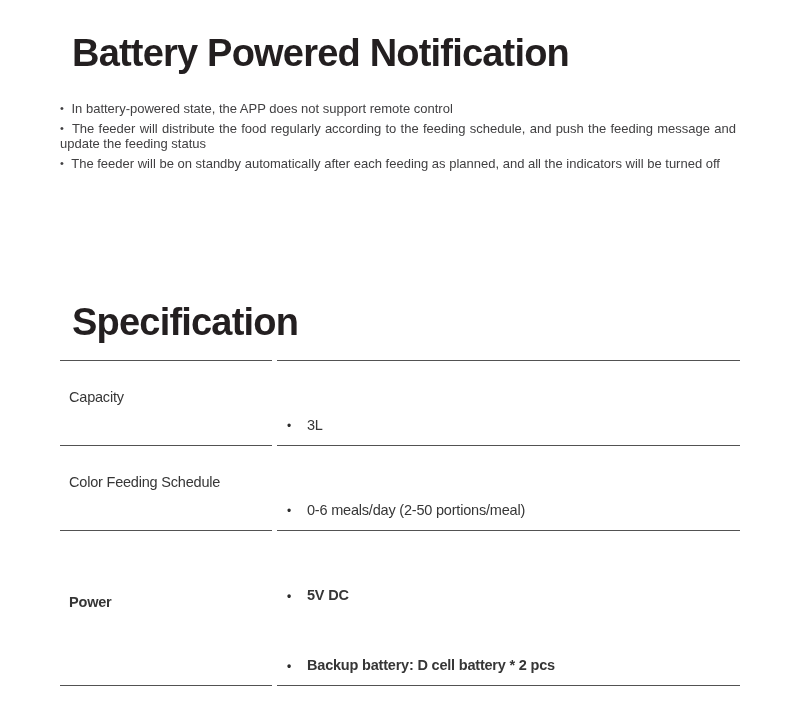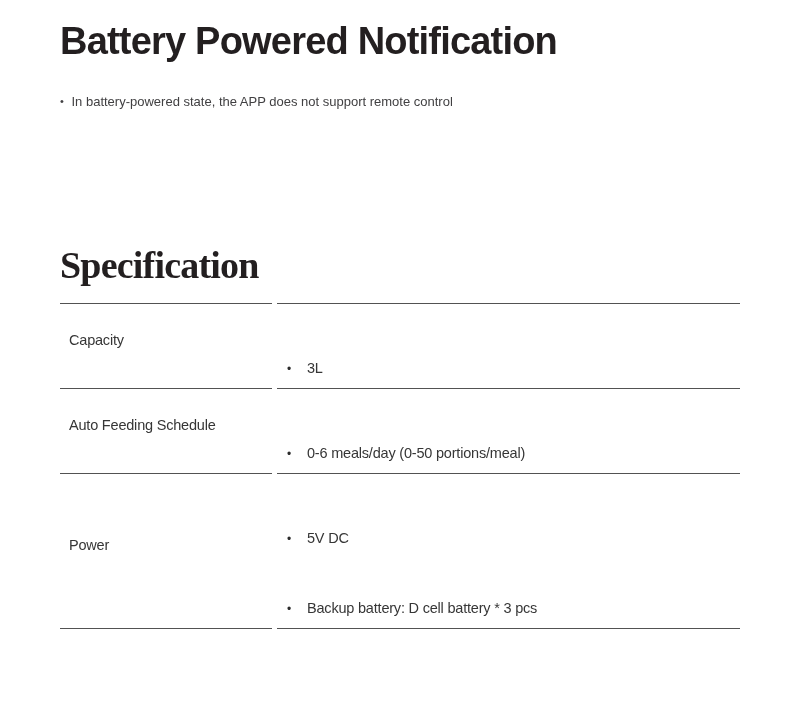--- a/index.html
+++ b/index.html
@@ -14,46 +14,45 @@
     color: #3c3c3c;
     overflow: hidden;
   }
   .page {
     box-sizing: border-box;
     width: 796px;
     height: 722px;
     padding: 20px 60px 0 60px;
   }
   .section-title {
-    margin: 0;
+    margin: 12px;
     font-size: 38px;
     font-weight: 800;
     letter-spacing: -0.8px;
     color: #231f20;
     line-height: 1.12;
   }
   .notes {
     margin-top: 26px;
   }
   .notes p {
     margin: 0 0 5px 0;
     font-size: 13px;
-    line-height: 24px;
+    line-height: 15px;
     color: #414042;
     text-align: justify;
   }
   .notes p .dot {
     display: inline-block;
     margin-right: 4px;
     font-size: 11px;
     vertical-align: 1px;
   }
   .spec-title {
     margin-top: 130px;
-    font-family: Liberation Serif, serif;
   }
   table.spec-table {
     margin-top: 17px;
     margin-left: -5px;
     width: 690px;
     border-collapse: separate;
     border-spacing: 5px 0;
     table-layout: fixed;
   }
   table.spec-table td {
@@ -67,21 +66,21 @@
   }
   td.label-cell {
     width: 203px;
     padding: 8px 0 20px 9px;
     letter-spacing: -0.2px;
   }
   td.value-cell {
     padding: 7px 0 7px 7px;
   }
   tr.single-row { height: 39px; }
-  tr.multi-row  { height: 79px; }
+  tr.multi-row  { height: 79px; font-weight: bold; }
   .value-line {
     display: flex;
     align-items: baseline;
     line-height: 23px;
   }
   .value-line .vdot {
     flex: 0 0 20px;
     font-size: 12px;
     text-align: left;
     padding-left: 3px;
@@ -94,53 +93,55 @@
 </style>
 </head>
 <body>
 
 <div class="page">
 
   <h1 class="section-title">Battery Powered Notification</h1>
 
   <div class="notes" id="battery-notes">
       <p><span class="dot">•</span> <span>In battery-powered state, the APP does not support remote control</span></p>
+      <p><span class="dot">•</span> <span>The feeder will distribute the food regularly according to the feeding schedule, and push the feeding message and update the feeding status</span></p>
+      <p><span class="dot">•</span> <span>The feeder will be on standby automatically after each feeding as planned, and all the indicators will be turned off</span></p>
     </div>
 
   <h1 class="section-title spec-title">Specification</h1>
 
   <table class="spec-table">
     <tbody id="spec-tbody">
         <tr class="single-row first-row">
           <td class="label-cell">Capacity</td>
           <td class="value-cell">
             <div class="value-line">
               <span class="vdot">•</span>
               <span class="vtext">3L</span>
             </div>
           </td>
         </tr>
         <tr class="single-row">
-          <td class="label-cell">Auto Feeding Schedule</td>
+          <td class="label-cell">Color Feeding Schedule</td>
           <td class="value-cell">
             <div class="value-line">
               <span class="vdot">•</span>
-              <span class="vtext">0-6 meals/day (0-50 portions/meal)</span>
+              <span class="vtext">0-6 meals/day (2-50 portions/meal)</span>
             </div>
           </td>
         </tr>
         <tr class="multi-row">
           <td class="label-cell">Power</td>
           <td class="value-cell">
             <div class="value-line">
               <span class="vdot">•</span>
               <span class="vtext">5V DC</span>
             </div>
             <div class="value-line">
               <span class="vdot">•</span>
-              <span class="vtext">Backup battery: D cell battery * 3 pcs</span>
+              <span class="vtext">Backup battery: D cell battery * 2 pcs</span>
             </div>
           </td>
         </tr>
       </tbody>
   </table>
 
 </div>
 
 </body></html>

